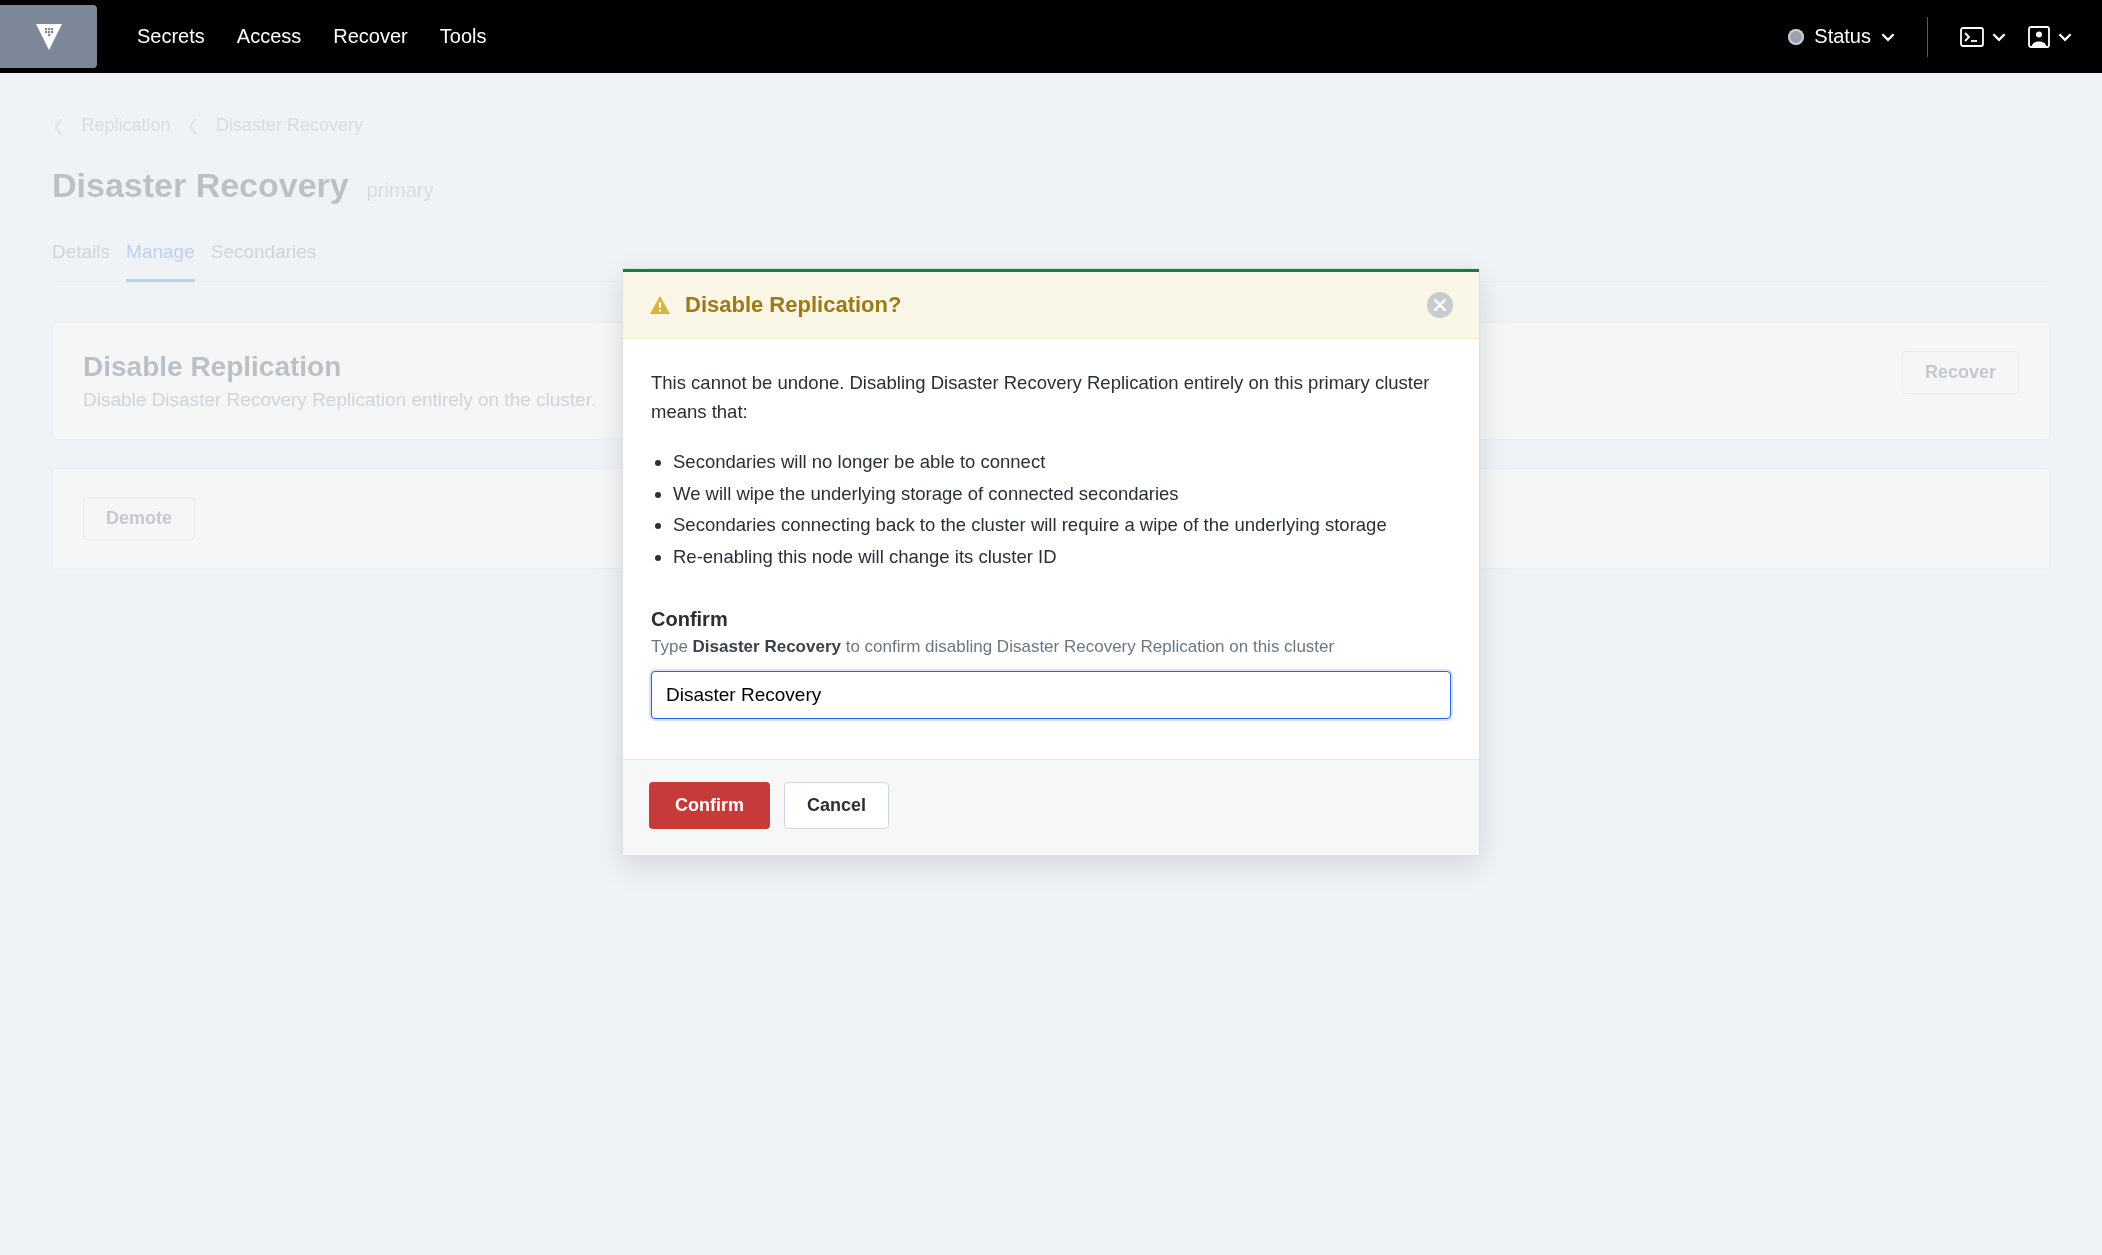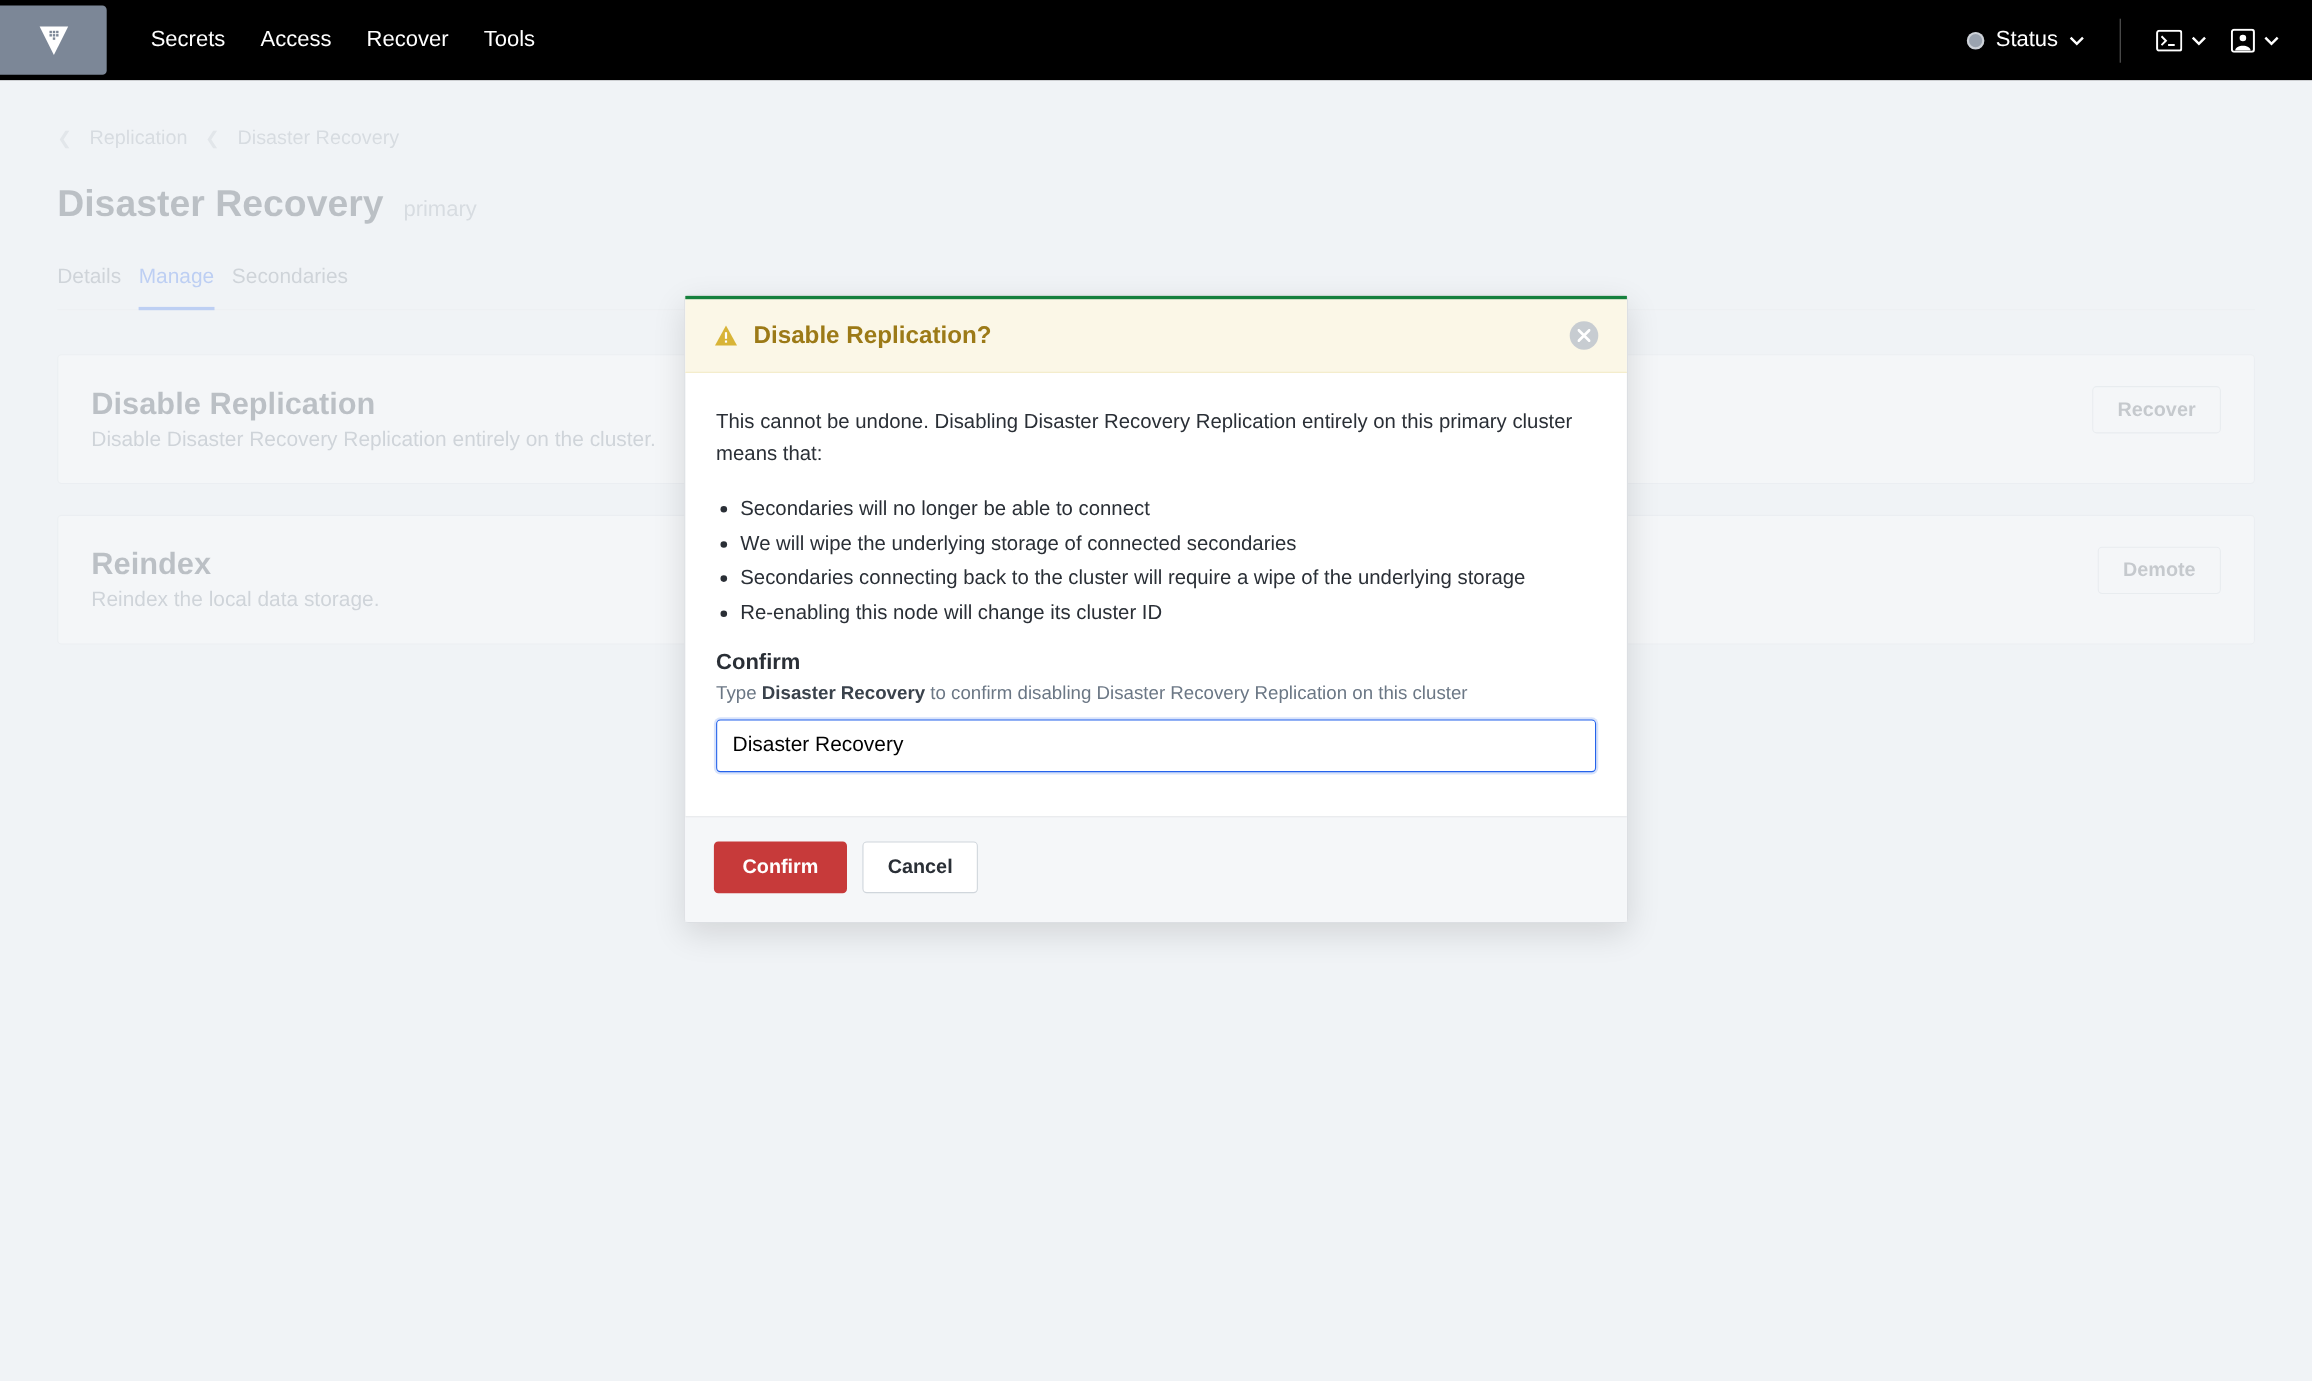--- a/index.html
+++ b/index.html
@@ -145,21 +145,21 @@
   .modal-title { font-size: 22px; font-weight: 700; color: #9c7a17; }
   .close-btn {
     width: 26px; height: 26px; border-radius: 50%;
     background: #c7ccd1; display: flex; align-items: center; justify-content: center;
     cursor: pointer;
   }
   .close-btn svg { width: 12px; height: 12px; }
 
   .modal-body { padding: 30px 28px 0 28px; font-size: 18.5px; color: #2a2f36; }
   .modal-body p { line-height: 1.55; margin-bottom: 20px; }
-  .modal-body ul { margin: 0 0 19px 22px; }
+  .modal-body ul { margin: 0 0 36px 22px; }
   .modal-body li { line-height: 1.7; }
 
   .confirm-label { font-size: 20px; font-weight: 700; margin-bottom: 6px; }
   .confirm-hint { font-size: 17px; color: #6b7785; margin-bottom: 14px; }
   .confirm-hint b { color: #3a424c; }
   .confirm-input {
     width: 100%;
     font-size: 19px;
     padding: 12px 14px;
     border: 1px solid #2563eb;
@@ -273,24 +273,20 @@
 
     <div class="cards">
       <div class="card">
         <div>
           <h3>Disable Replication</h3>
           <p>Disable Disaster Recovery Replication entirely on the cluster.</p>
         </div>
         <button class="btn-sec">Recover</button>
       </div>
       <div class="card">
-        <div>
-          <h3>Reindex</h3>
-          <p>Reindex the local data storage.</p>
-        </div>
         <button class="btn-sec">Demote</button>
       </div>
     </div>
   </div>
 
   <div class="overlay"></div>
 
   <div class="modal">
     <div class="modal-header">
       <div class="modal-header-left">

